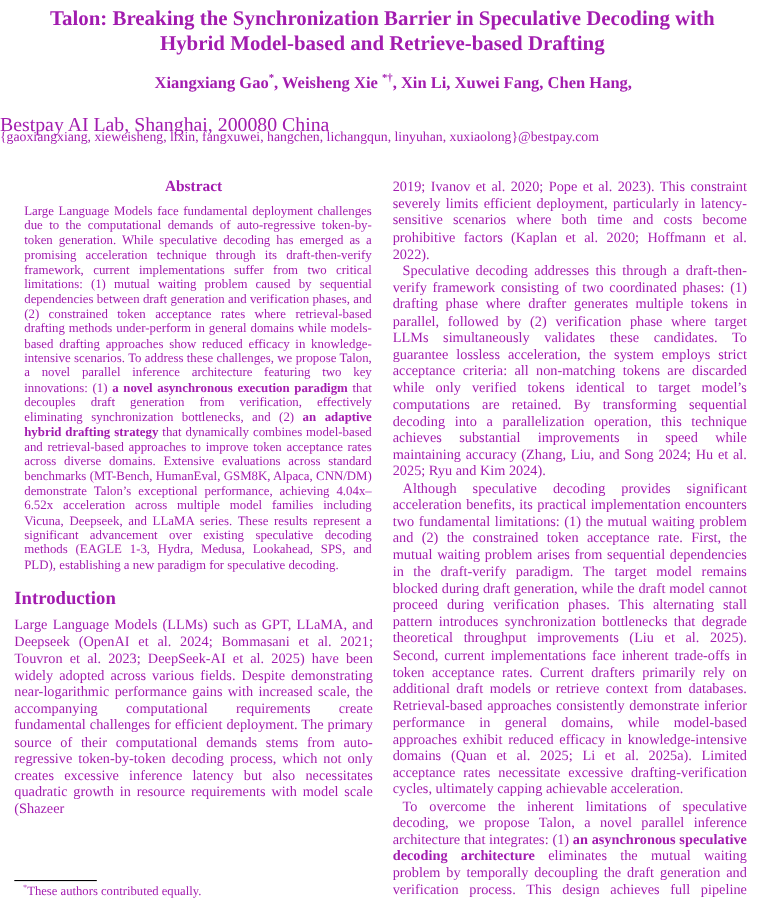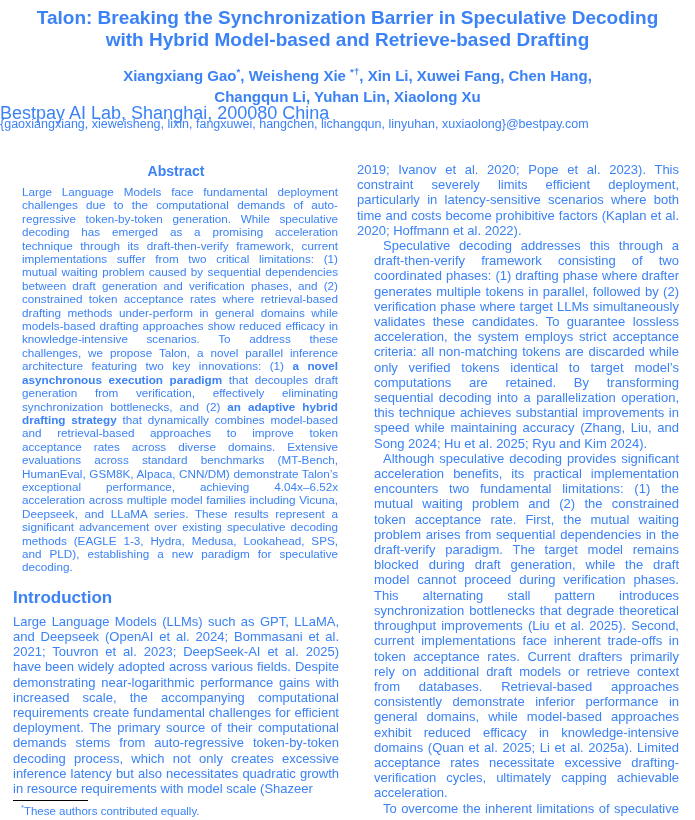--- a/index.html
+++ b/index.html
@@ -1,22 +1,22 @@
 <!DOCTYPE html>
 <html lang="en"><head>
 <meta charset="utf-8">
 <style>
   html, body { margin: 0; padding: 0; background: #e8e8e8; }
   .page {
     position: relative;
     width: 695px;
     height: 820px;
     background: #ffffff;
-    color: #3b82f6;
-    font-family: Liberation Sans, sans-serif;
+    color: #a21caf;
+    font-family: Liberation Serif, serif;
     overflow: hidden;
     margin: 0 auto;
   }
   .paper-title {
     position: absolute;
     top: 7px; left: 18px; right: 18px;
     text-align: center;
     font-size: 19px;
     font-weight: bold;
     line-height: 22px;
@@ -69,21 +69,21 @@
     margin: 14px 0 6px 0;
   }
   .body-par {
     font-size: 13px;
     line-height: 15.2px;
     text-align: justify;
     margin: 0;
     hyphens: auto;
     -webkit-hyphens: auto;
   }
-  .indent { text-indent: 9px; margin-left: 17px; }
+  .indent { text-indent: 9px; }
 
   .footnotes {
     position: absolute;
     left: 13px; bottom: 2px;
     width: 326px;
     background: #ffffff;
     font-size: 11.5px;
     line-height: 13.2px;
   }
   .fn-rule {
@@ -95,21 +95,20 @@
   .fn-copyright { text-align: justify; }
 </style>
 </head>
 <body>
 
 <div class="page">
 
   <div class="paper-title">Talon: Breaking the Synchronization Barrier in Speculative Decoding with Hybrid Model-based and Retrieve-based Drafting</div>
 
   <div class="author-line author-line-1">Xiangxiang Gao<sup>*</sup>, Weisheng Xie <sup>*†</sup>, Xin Li, Xuwei Fang, Chen Hang,</div>
-  <div class="author-line author-line-2">Changqun Li, Yuhan Lin, Xiaolong Xu</div>
 
   <div class="affiliation">Bestpay AI Lab, Shanghai, 200080 China</div>
   <div class="email">{gaoxiangxiang, xieweisheng, lixin, fangxuwei, hangchen, lichangqun, linyuhan, xuxiaolong}@bestpay.com</div>
 
   <div class="col col-left">
     <div class="abstract-heading">Abstract</div>
     <p class="abstract-body">Large Language Models face fundamental deployment challenges due to the computational demands of auto-regressive token-by-token generation. While speculative decoding has emerged as a promising acceleration technique through its draft-then-verify framework, current implementations suffer from two critical limitations: (1) mutual waiting problem caused by sequential dependencies between draft generation and verification phases, and (2) constrained token acceptance rates where retrieval-based drafting methods under-perform in general domains while models-based drafting approaches show reduced efficacy in knowledge-intensive scenarios. To address these challenges, we propose Talon, a novel parallel inference architecture featuring two key innovations: (1) <b>a novel asynchronous execution paradigm</b> that decouples draft generation from verification, effectively eliminating synchronization bottlenecks, and (2) <b>an adaptive hybrid drafting strategy</b> that dynamically combines model-based and retrieval-based approaches to improve token acceptance rates across diverse domains. Extensive evaluations across standard benchmarks (MT-Bench, HumanEval, GSM8K, Alpaca, CNN/DM) demonstrate Talon’s exceptional performance, achieving 4.04x–6.52x acceleration across multiple model families including Vicuna, Deepseek, and LLaMA series. These results represent a significant advancement over existing speculative decoding methods (EAGLE 1-3, Hydra, Medusa, Lookahead, SPS, and PLD), establishing a new paradigm for speculative decoding.</p>
     <div class="section-heading">Introduction</div>
     <p class="body-par">Large Language Models (LLMs) such as GPT, LLaMA, and Deepseek (OpenAI et al. 2024; Bommasani et al. 2021; Touvron et al. 2023; DeepSeek-AI et al. 2025) have been widely adopted across various fields. Despite demonstrating near-logarithmic performance gains with increased scale, the accompanying computational requirements create fundamental challenges for efficient deployment. The primary source of their computational demands stems from auto-regressive token-by-token decoding process, which not only creates excessive inference latency but also necessitates quadratic growth in resource requirements with model scale (Shazeer</p>
   </div>

